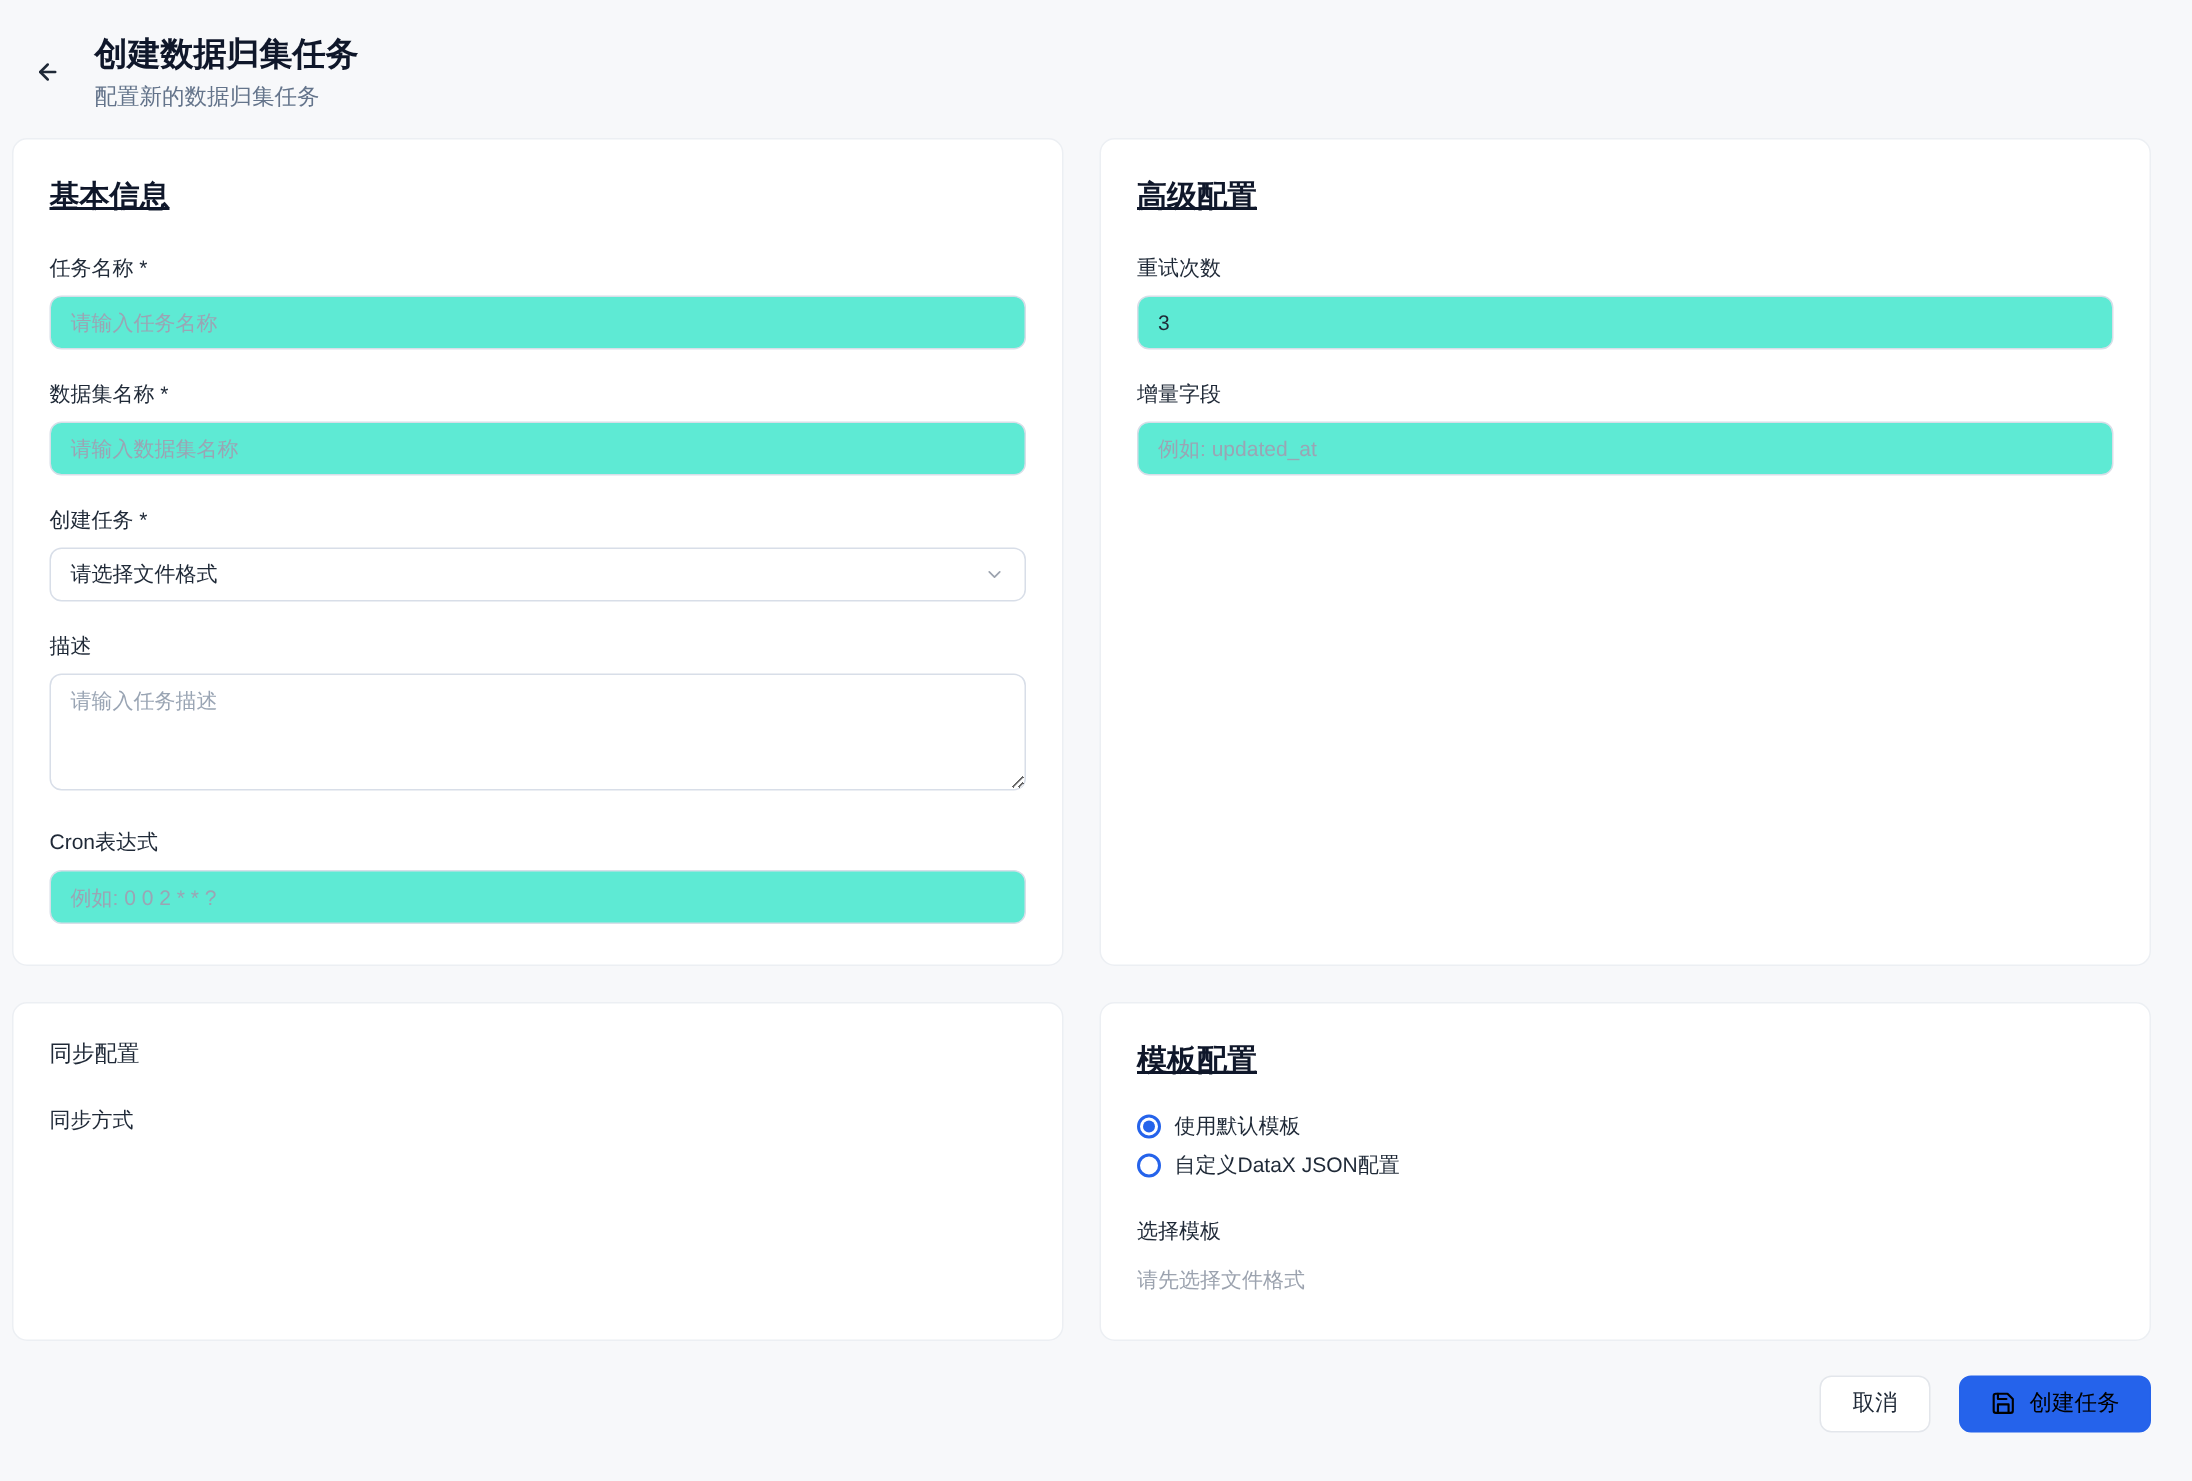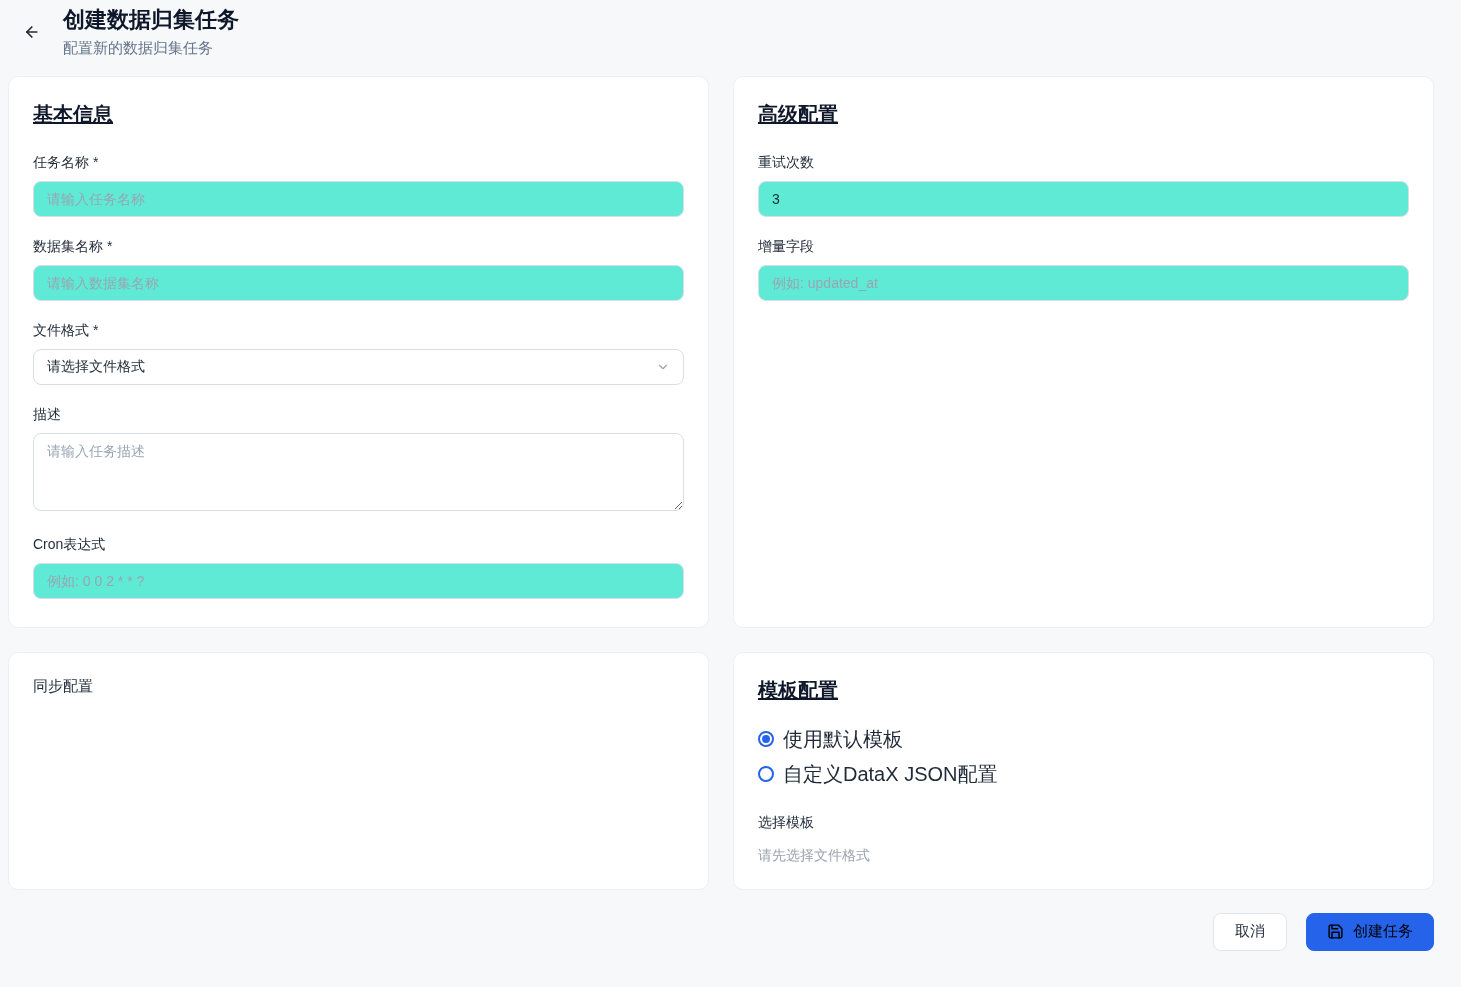--- a/index.html
+++ b/index.html
@@ -5,21 +5,21 @@
   * { box-sizing: border-box; margin: 0; padding: 0; }
   html, body { width: 1461px; min-height: 987px; }
   body {
     background: #f7f8fa;
     font-family: "Liberation Sans", "DejaVu Sans", sans-serif;
     color: #111827;
   }
   .page { width: 1461px; min-height: 987px; padding: 0 27px 30px 8px; }
 
   
-  .header { display: flex; align-items: center; gap: 17px; padding: 6px 0 18px 8px; }
+  .header { display: flex; align-items: center; gap: 17px; padding: 22px 0 18px 8px; }
   .back-btn {
     width: 30px; height: 30px; border: none; background: transparent;
     display: flex; align-items: center; justify-content: center;
     cursor: pointer; color: #1f2937; border-radius: 6px; flex: 0 0 auto;
   }
   .header-text .title { font-size: 22px; font-weight: bold; color: #0f172a; line-height: 1.25; }
   .header-text .subtitle { font-size: 15px; color: #64748b; margin-top: 5px; }
 
   
   .grid { display: grid; grid-template-columns: 1fr 1fr; gap: 24px; }
@@ -67,21 +67,21 @@
   
   .radio-group { margin-bottom: 22px; }
   .radio-row { display: flex; align-items: center; gap: 9px; padding: 4px 0; cursor: pointer; }
   .radio-circle {
     width: 16px; height: 16px; border-radius: 50%;
     border: 2px solid #2563eb; background: #fff; position: relative; flex: 0 0 auto;
   }
   .radio-circle.checked::after {
     content: ''; position: absolute; inset: 2px; border-radius: 50%; background: #2563eb;
   }
-  .radio-label { font-size: 20px; color: #1f2937; }
+  .radio-label { font-size: 14px; color: #1f2937; }
   .hint-text { font-size: 14px; color: #9ca3af; margin-top: 15px; }
 
   
   .footer { display: flex; justify-content: flex-end; gap: 19px; margin-top: 23px; }
   .btn {
     display: inline-flex; align-items: center; justify-content: center; gap: 9px;
     height: 38px; border-radius: 8px; font-size: 15px; cursor: pointer;
     font-family: "Liberation Sans", "DejaVu Sans", sans-serif;
   }
   .btn-secondary { background: #ffffff; border: 1px solid #e3e6eb; color: #1f2937; padding: 0 21px; }
@@ -117,21 +117,21 @@
         <label class="field-label">任务名称 *</label>
         <input class="text-input" type="text" placeholder="请输入任务名称" style="">
       </div>
 
       <div class="field">
         <label class="field-label">数据集名称 *</label>
         <input class="text-input" type="text" placeholder="请输入数据集名称" style="">
       </div>
 
       <div class="field">
-        <label class="field-label">文件格式 *</label>
+        <label class="field-label">创建任务 *</label>
         <div class="select">
           <span class="select-value">请选择文件格式</span>
           <span class="chevron">
             <svg width="14" height="14" viewBox="0 0 24 24" fill="none" stroke="currentColor" stroke-width="2" stroke-linecap="round" stroke-linejoin="round">
                 <polyline points="6 9 12 15 18 9"></polyline>
               </svg>
           </span>
         </div>
       </div>
 
@@ -158,20 +158,21 @@
       <div class="field">
         <label class="field-label">增量字段</label>
         <input class="text-input" type="text" placeholder="例如: updated_at" style="">
       </div>
     </div>
 
     <div class="card card-min-short">
       <div class="card-title-light">同步配置</div>
 
       <div class="field">
+        <label class="field-label">同步方式</label>
       </div>
     </div>
 
     <div class="card">
       <div class="card-title" style="margin-bottom:18px;">模板配置</div>
 
       <div class="radio-group">
         <div class="radio-row">
           <span class="radio-circle checked"></span>
           <span class="radio-label">使用默认模板</span>

